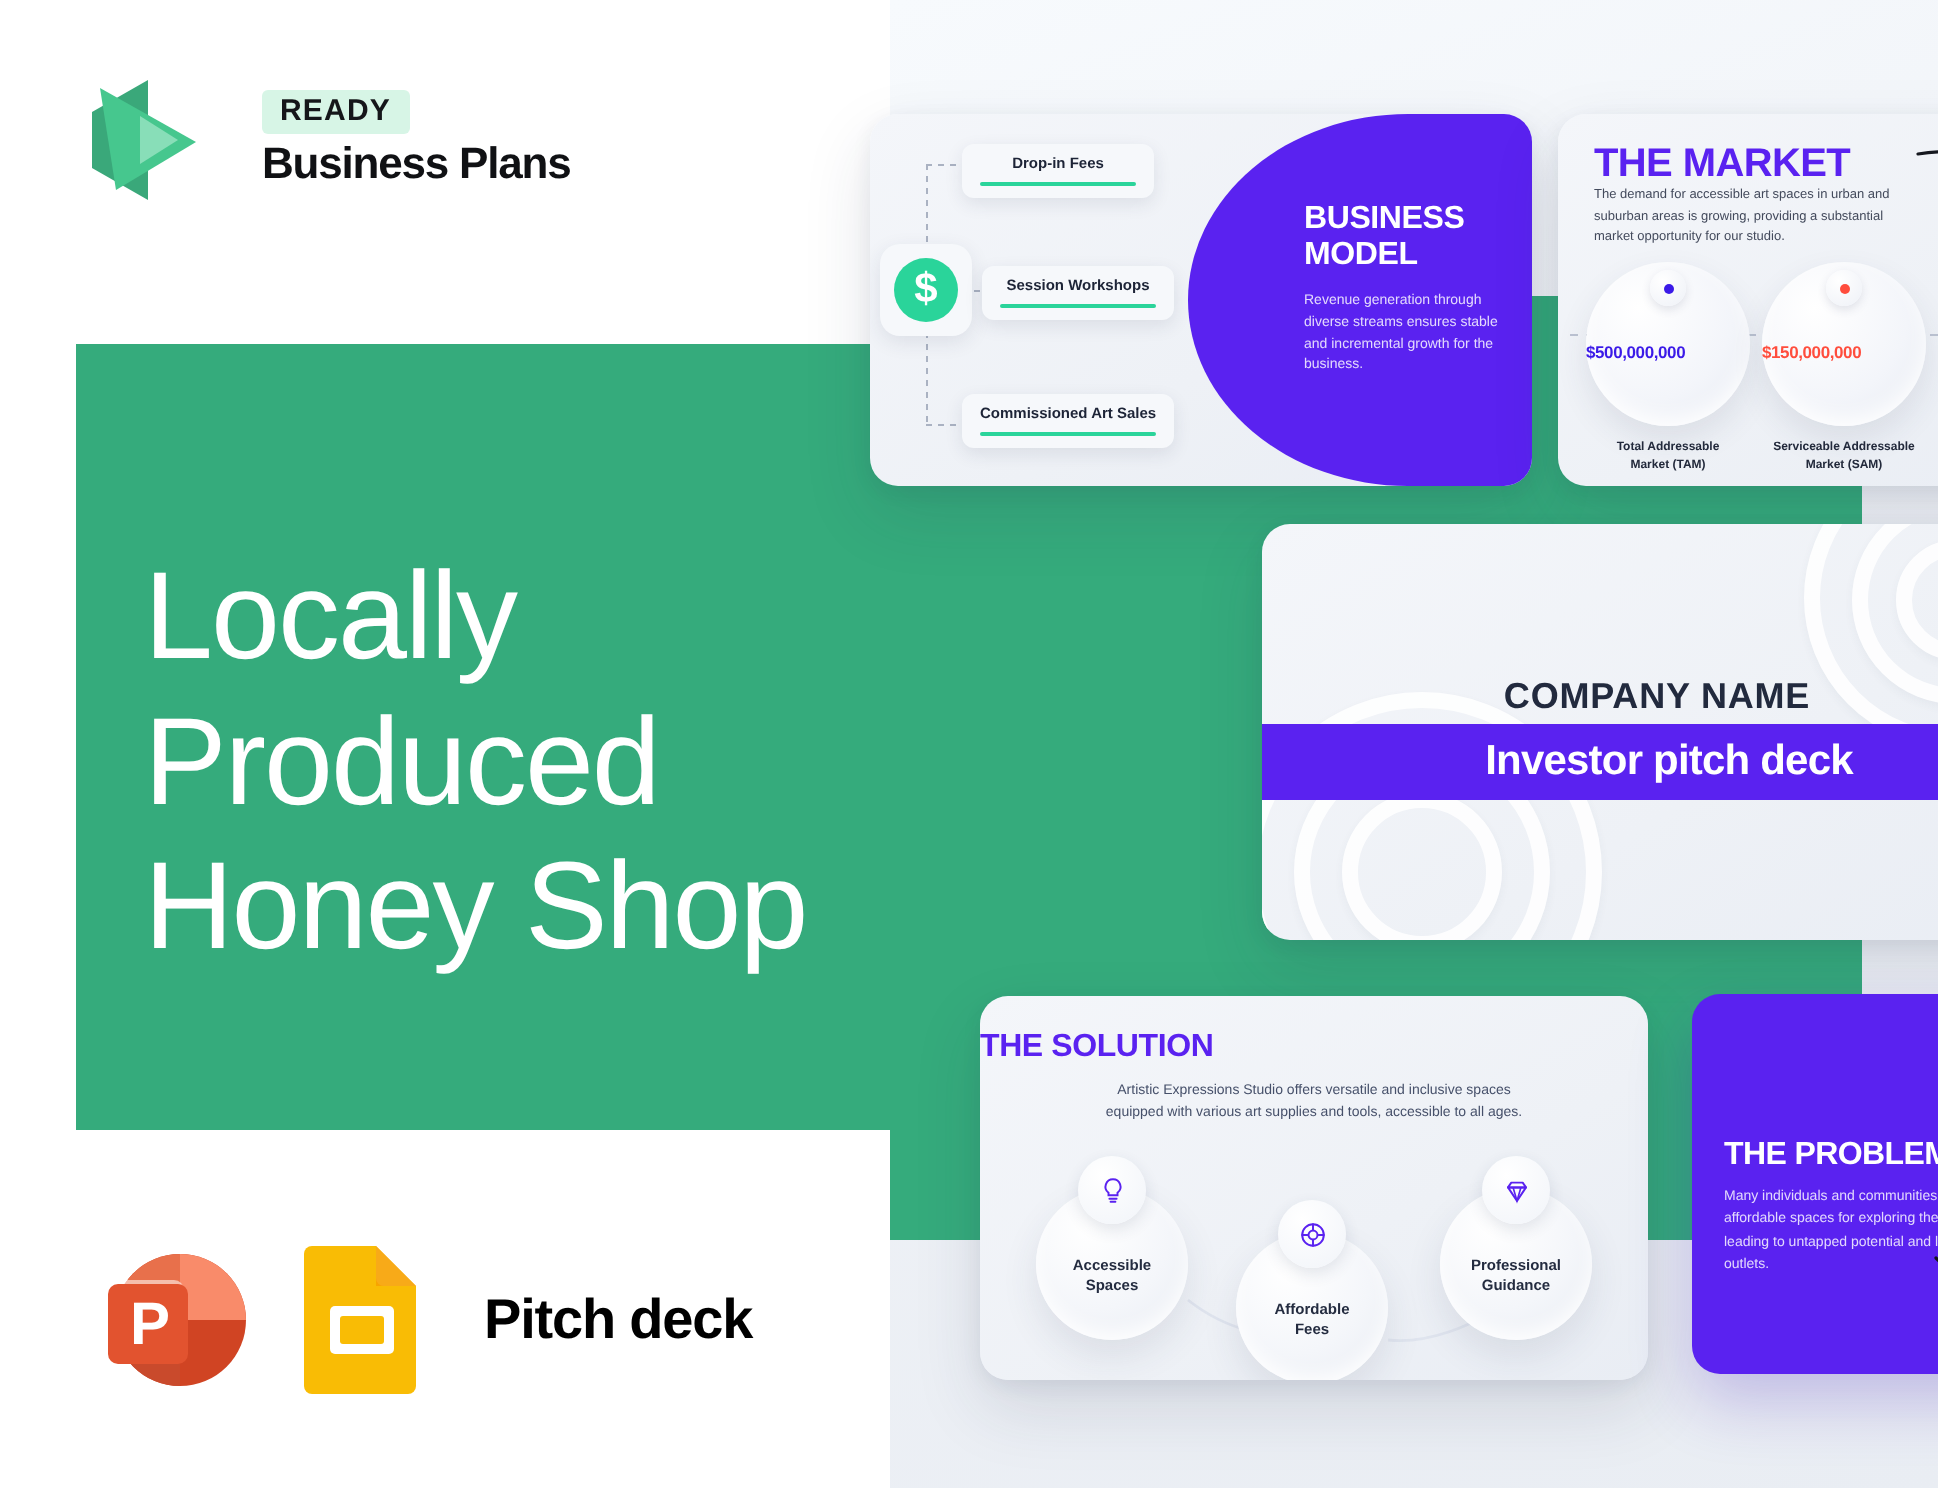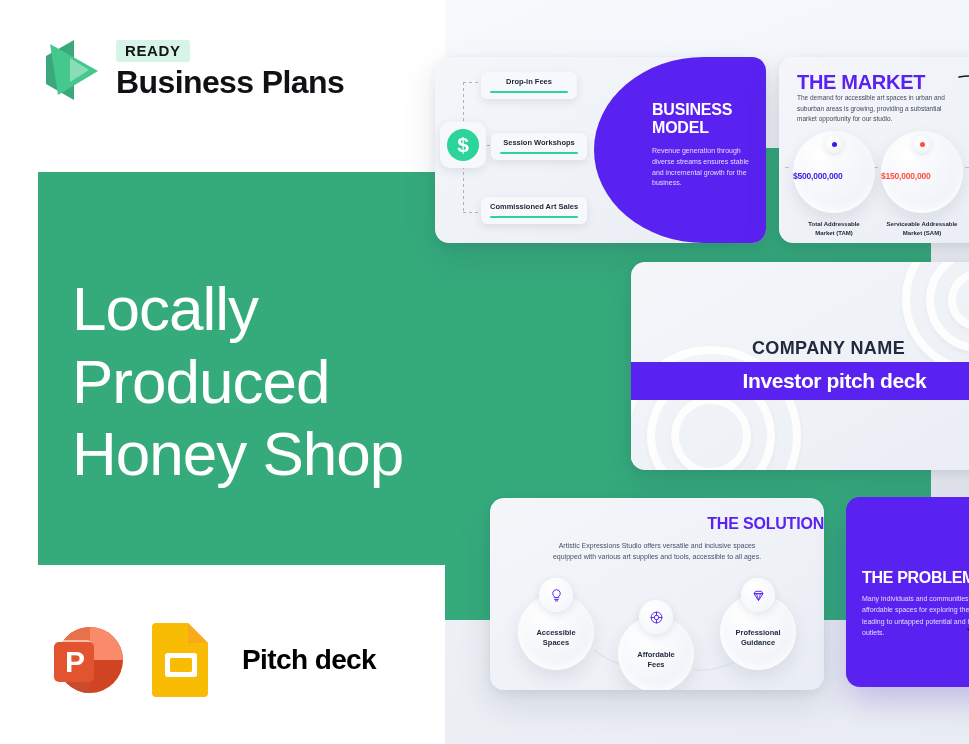--- a/index.html
+++ b/index.html
@@ -20,33 +20,33 @@
     position:absolute; left:445px; top:148px; width:486px; height:472px;
     background:#35ab7c;
   }
   .green-hero{
     position:absolute; left:38px; top:172px; width:411px; height:393px;
     background:#35ab7c;
   }
 
   
   .brand{
-    position:absolute; left:40px; top:36px; display:flex; align-items:center; gap:14px;
+    position:absolute; left:40px; top:36px; display:flex; align-items:center; gap:29px;
   }
   .logo-mark{ position:relative; width:62px; height:68px; flex:none; }
   .brand-text{ display:flex; flex-direction:column; gap:2px; }
   .ready-badge{
     align-self:flex-start;
     background:#d7f5e6;
     color:#15161a;
     font-size:15px; font-weight:700; letter-spacing:.6px;
     padding:2px 9px 3px; border-radius:3px;
   }
   .brand-name{
-    font-size:32px; font-weight:700; color:#101114; letter-spacing:-.6px;
+    font-size:22px; font-weight:700; color:#101114; letter-spacing:-.6px;
     white-space:nowrap;
   }
 
   
   .hero-title{
     position:absolute; left:72px; top:273px;
     color:#ffffff; font-size:62px; line-height:1.17; font-weight:400;
     letter-spacing:-1px;
     white-space:pre-line;
   }
@@ -172,21 +172,21 @@
     position:absolute; left:0; right:-12px; top:100px; height:38px; background:#5a22f0;
     display:flex; align-items:center; justify-content:center;
   }
   .co-band span{
     color:#fff; font-size:21px; font-weight:800; letter-spacing:-.4px;
   }
 
   
   #slide-solution{ left:490px; top:498px; width:334px; height:192px; }
   .sol-title{
-    position:absolute; left:0; right:0; top:17px; text-align:right;
+    position:absolute; left:0; right:0; top:17px; text-align:left;
     color:#5a22f0; font-size:16px; font-weight:800; letter-spacing:-.2px;
   }
   .sol-body{
     position:absolute; left:50%; transform:translateX(-50%); top:42px; width:220px;
     text-align:center; color:#46506a; font-size:7px; line-height:1.62;
   }
   .sol-node{ position:absolute; width:76px; }
   .sol-bubble{
     width:76px; height:76px; border-radius:50%;
     background:radial-gradient(circle at 34% 26%,#ffffff 0%,#f4f6fa 55%,#e8ecf3 100%);

